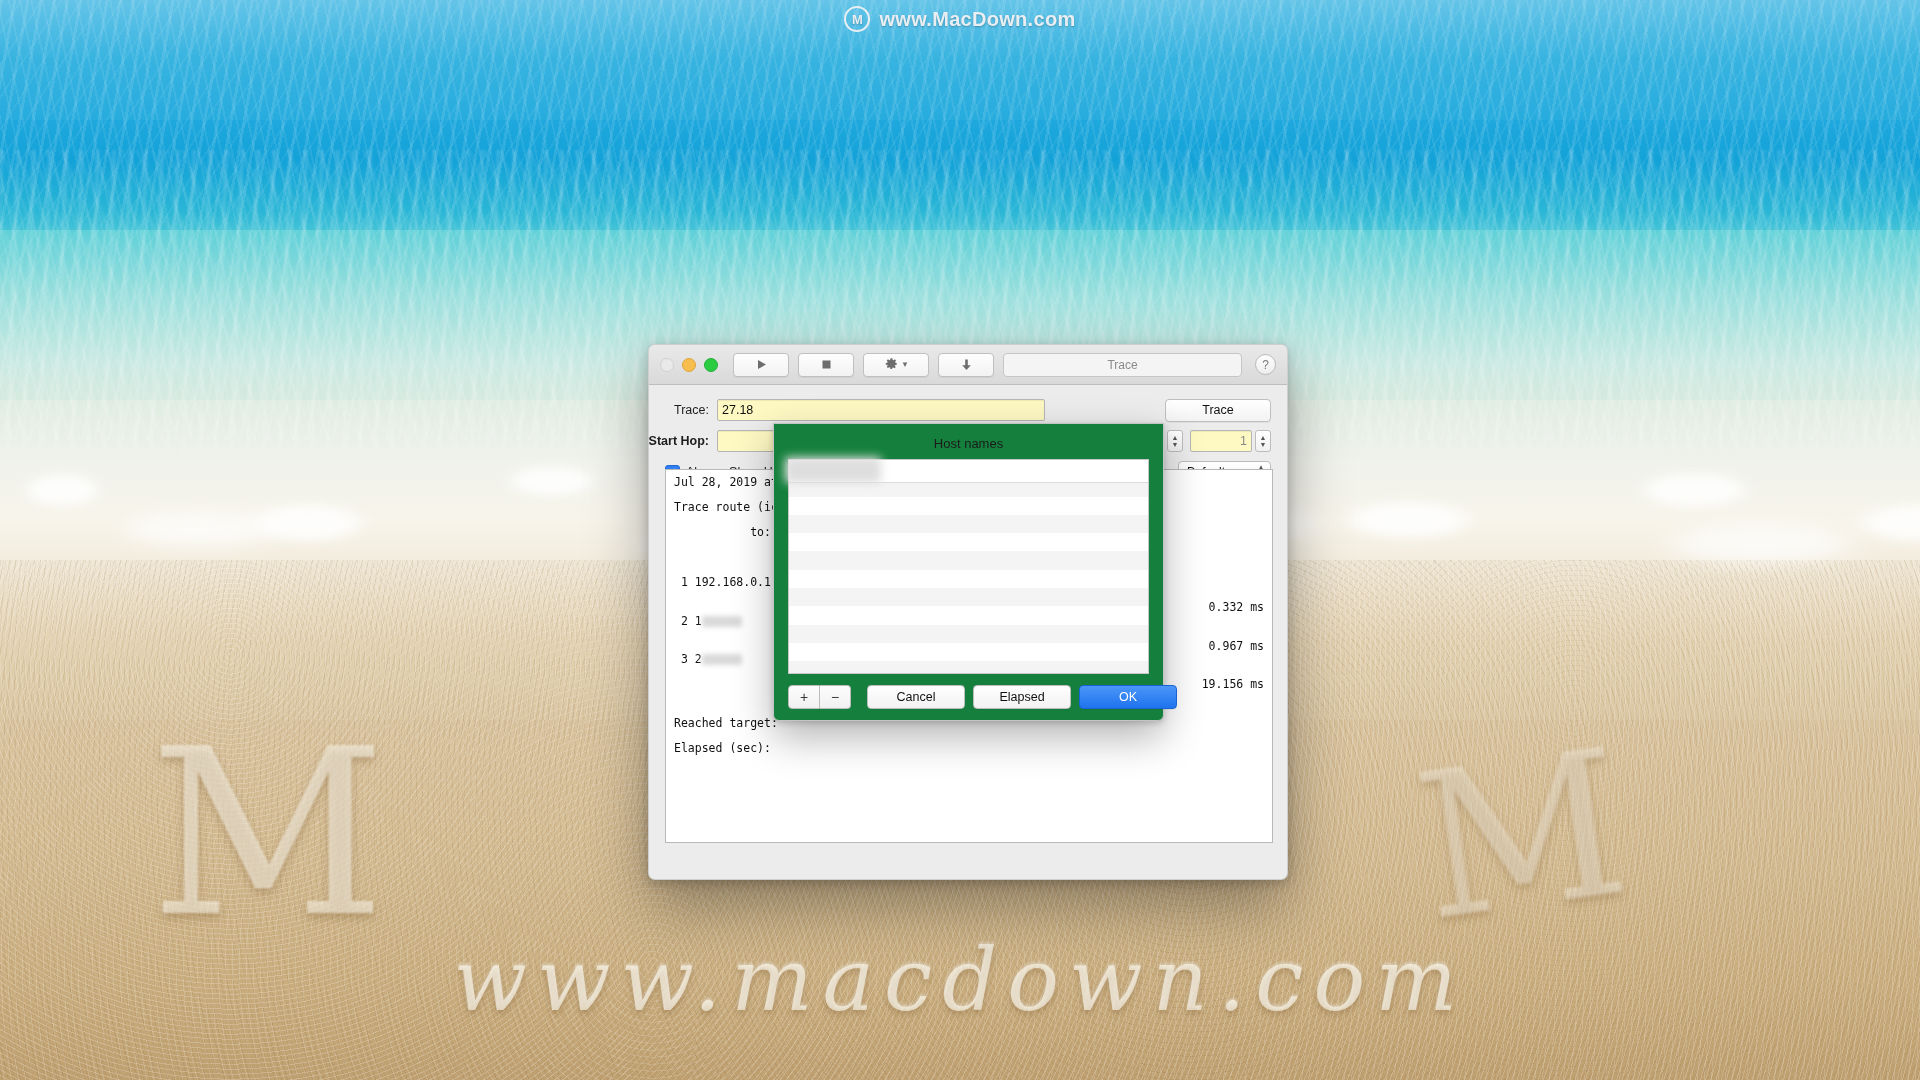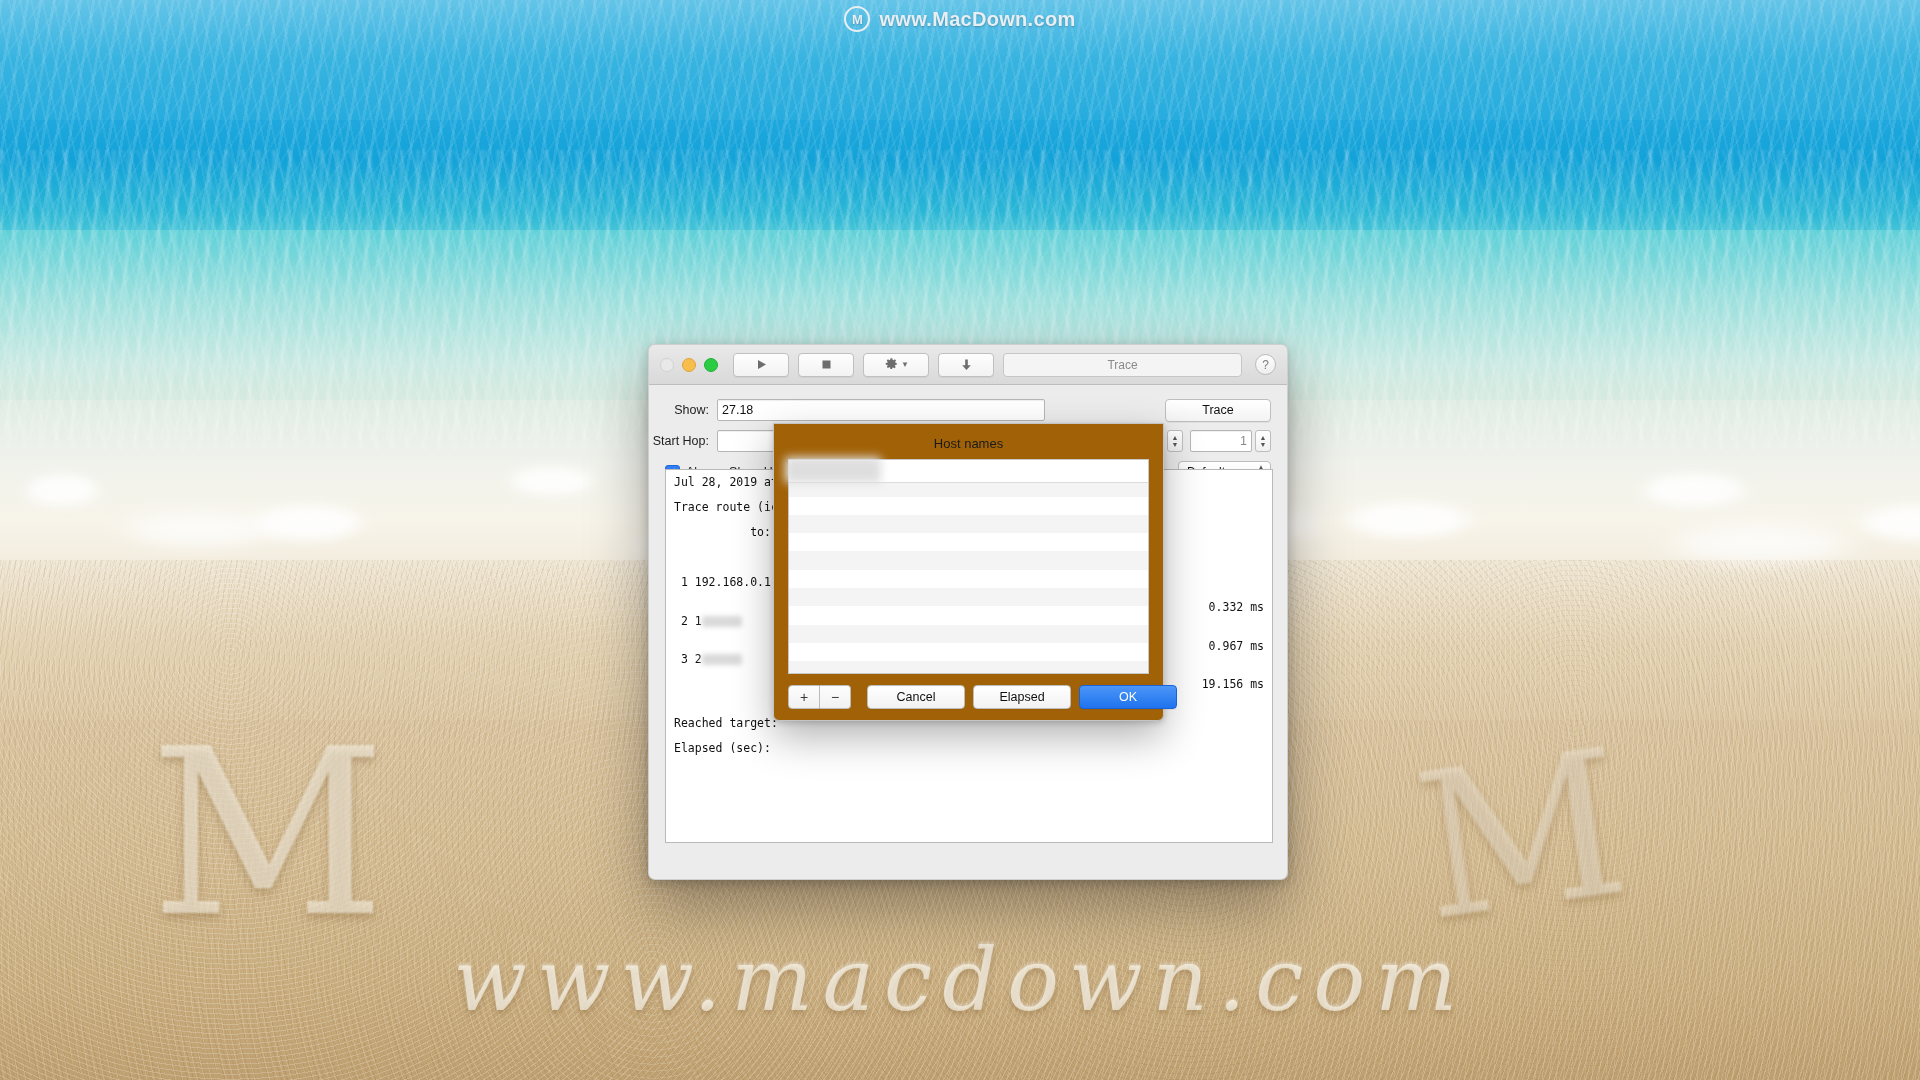--- a/index.html
+++ b/index.html
@@ -112,21 +112,21 @@
     color:#8b8b8b;font-size:12px;}
   .help-btn{width:19px;height:19px;border-radius:50%;border:1px solid #b9b9b9;
     background:linear-gradient(180deg,#fdfdfd,#eee);
     display:flex;align-items:center;justify-content:center;
     font-size:12px;color:#7a7a7a;margin-left:4px;}
 
   
   #form-area{padding:12px 16px 6px 16px;position:relative;}
   .frow{display:flex;align-items:center;height:26px;margin-bottom:5px;}
   .flabel{font-size:12.5px;color:#1d1d1d;text-align:right;}
-  .tfield{height:20px;border:1px solid #b6b6b6;background:#ffffff;border-radius:2px;
+  .tfield{height:20px;border:1px solid #b6b6b6;background:#fef9c3;border-radius:2px;
     font-size:12.5px;color:#111;padding:0 4px;display:flex;align-items:center;
     box-shadow:inset 0 1px 1px rgba(0,0,0,.07);}
   .mini-btn{height:21px;padding:0 16px;border-radius:4px;font-size:12.5px;color:#101010;
     background:linear-gradient(180deg,#ffffff 0%,#f3f3f3 100%);
     border:1px solid #bebebe;display:flex;align-items:center;justify-content:center;
     box-shadow:0 1px 0 rgba(0,0,0,.05);}
   .stepper{width:14px;height:20px;border:1px solid #bdbdbd;border-radius:3px;
     background:linear-gradient(180deg,#fff,#f0f0f0);display:flex;flex-direction:column;
     align-items:center;justify-content:center;font-size:7px;color:#555;line-height:7px;}
   .popup{height:20px;border:1px solid #bdbdbd;border-radius:4px;font-size:12px;
@@ -142,21 +142,21 @@
   #output-text{font-family:"DejaVu Sans Mono", monospace;font-size:11.5px;
     line-height:13.6px;color:#101010;padding:6px 8px;white-space:pre;}
   .out-line{display:flex;}
   .out-left{flex:1;}
   .out-right{white-space:pre;margin-top:25px;}
   .redact{display:inline-block;background:#d9d9d9;border-radius:2px;filter:blur(2.6px);
     vertical-align:middle;height:11px;}
 
   
   #sheet{position:absolute;left:124px;top:38px;width:389px;height:296px;
-    background:#a16207;border:1px solid #c4c4c4;border-radius:0 0 6px 6px;
+    background:#15803d;border:1px solid #c4c4c4;border-radius:0 0 6px 6px;
     box-shadow:0 16px 40px rgba(0,0,0,.30),0 2px 6px rgba(0,0,0,.18);
     display:flex;flex-direction:column;}
   #sheet-title{text-align:center;font-size:13px;color:#1b1b1b;padding:12px 0 8px;}
   #sheet-list{margin:0 14px;flex:1;background:#fff;border:1px solid #c7c7c7;
     overflow:hidden;position:relative;}
   .srow{height:18.3px;}
   .srow.odd{background:#ffffff;}
   .srow.even{background:#f4f4f5;}
   #sheet-first-field{position:absolute;left:0;right:0;top:0;height:22px;background:#fff;
     border-bottom:1px solid #dcdcdc;}
@@ -239,28 +239,28 @@
     </div>
 
     <div class="tbar-field">Trace</div>
 
     <div class="help-btn">?</div>
   </div>
 
   <div id="form-area">
 
     <div class="frow">
-      <span class="flabel" style="width:44px;margin-right:8px;">Show:</span>
+      <span class="flabel" style="width:44px;margin-right:8px;">Trace:</span>
       <span class="tfield" style="width:318px;">27.18</span>
       <div class="spacer"></div>
       <span class="mini-btn" style="min-width:72px;">Trace</span>
     </div>
 
     <div class="frow">
-      <span class="flabel" style="width:72px;margin-right:8px;margin-left:-28px;">Start Hop:</span>
+      <span class="flabel" style="width:72px;margin-right:8px;margin-left:-28px;font-weight:bold;">Start Hop:</span>
       <span class="tfield" style="width:62px;"></span>
       <div class="spacer"></div>
       <span class="flabel" style="width:12px;margin-right:4px;color:#1d1d1d;">&nbsp;</span>
       <span class="stepper">
         <span>▲</span>
         <span>▼</span>
       </span>
       <span class="tfield" style="width:52px;justify-content:flex-end;margin-left:7px;color:#8a8a8a;">1</span>
       <span class="stepper" style="margin-left:3px;">
         <span>▲</span>

